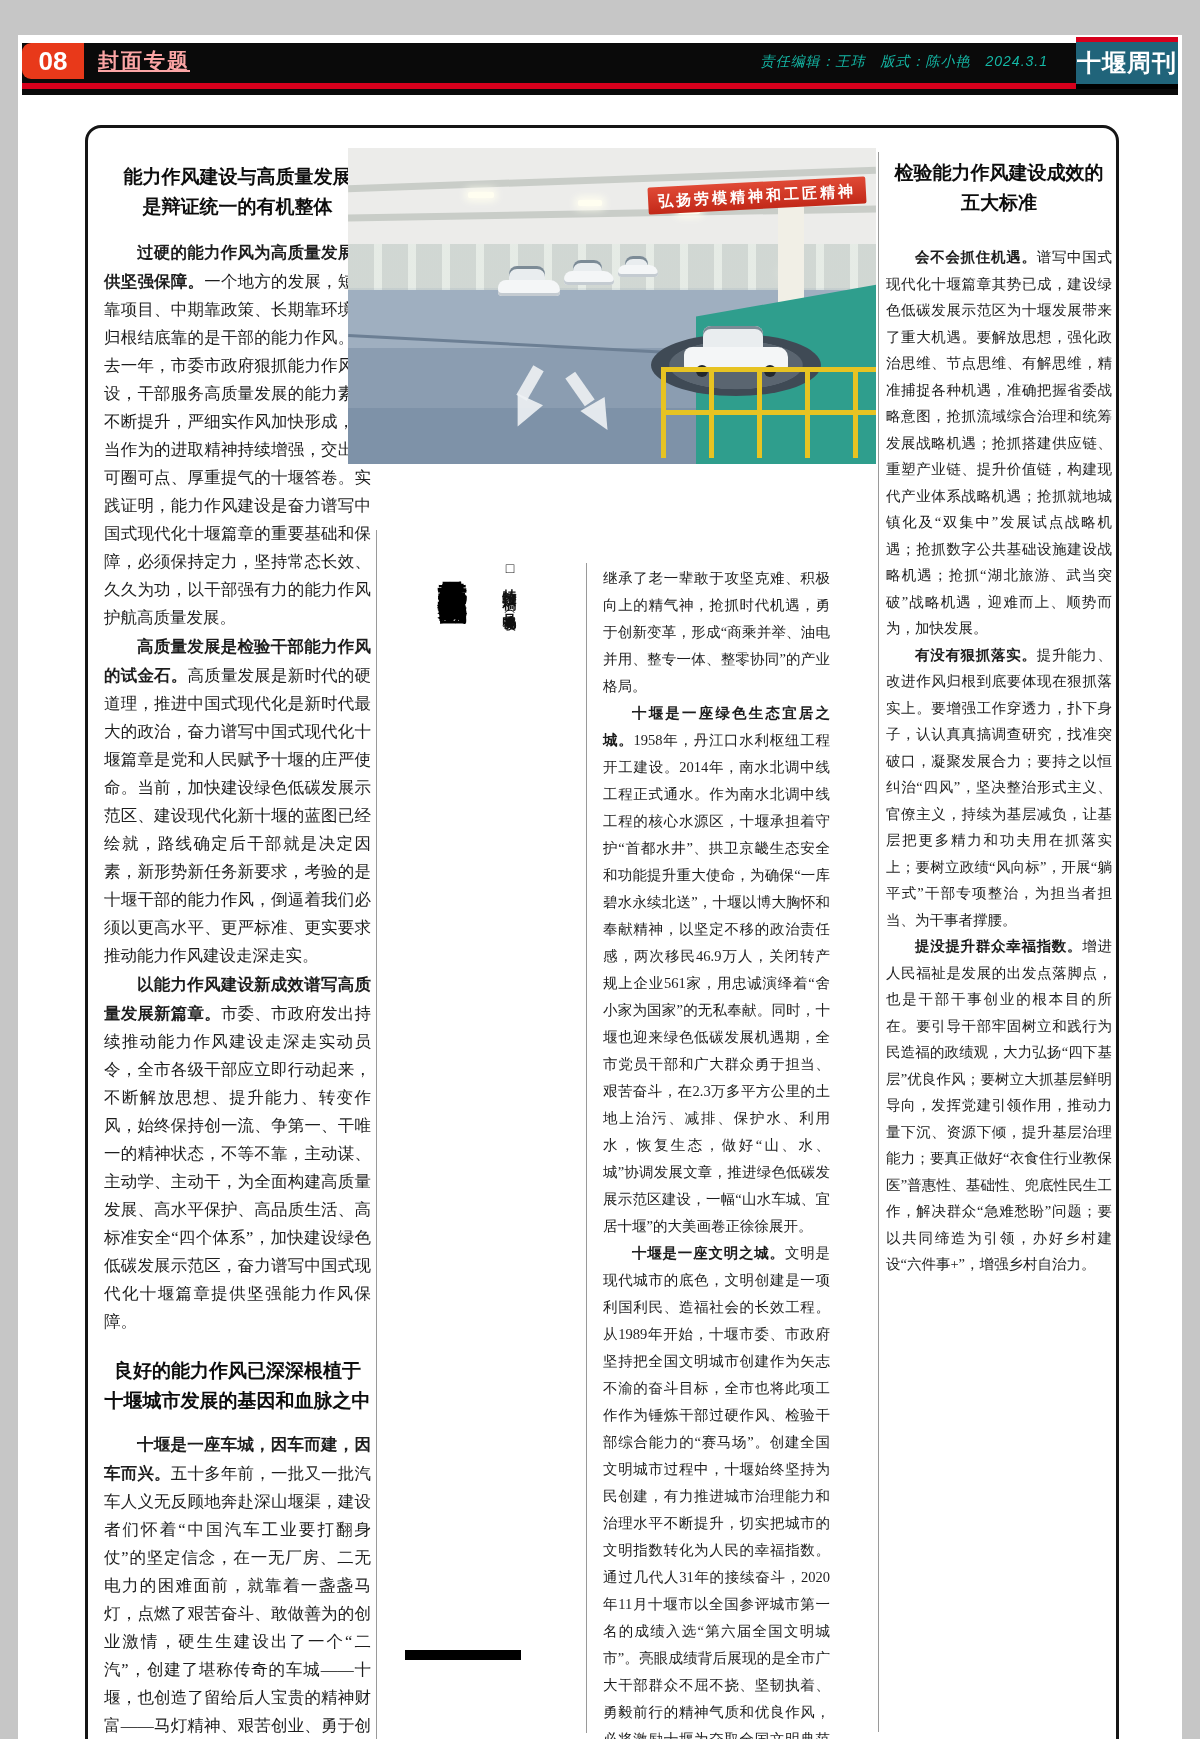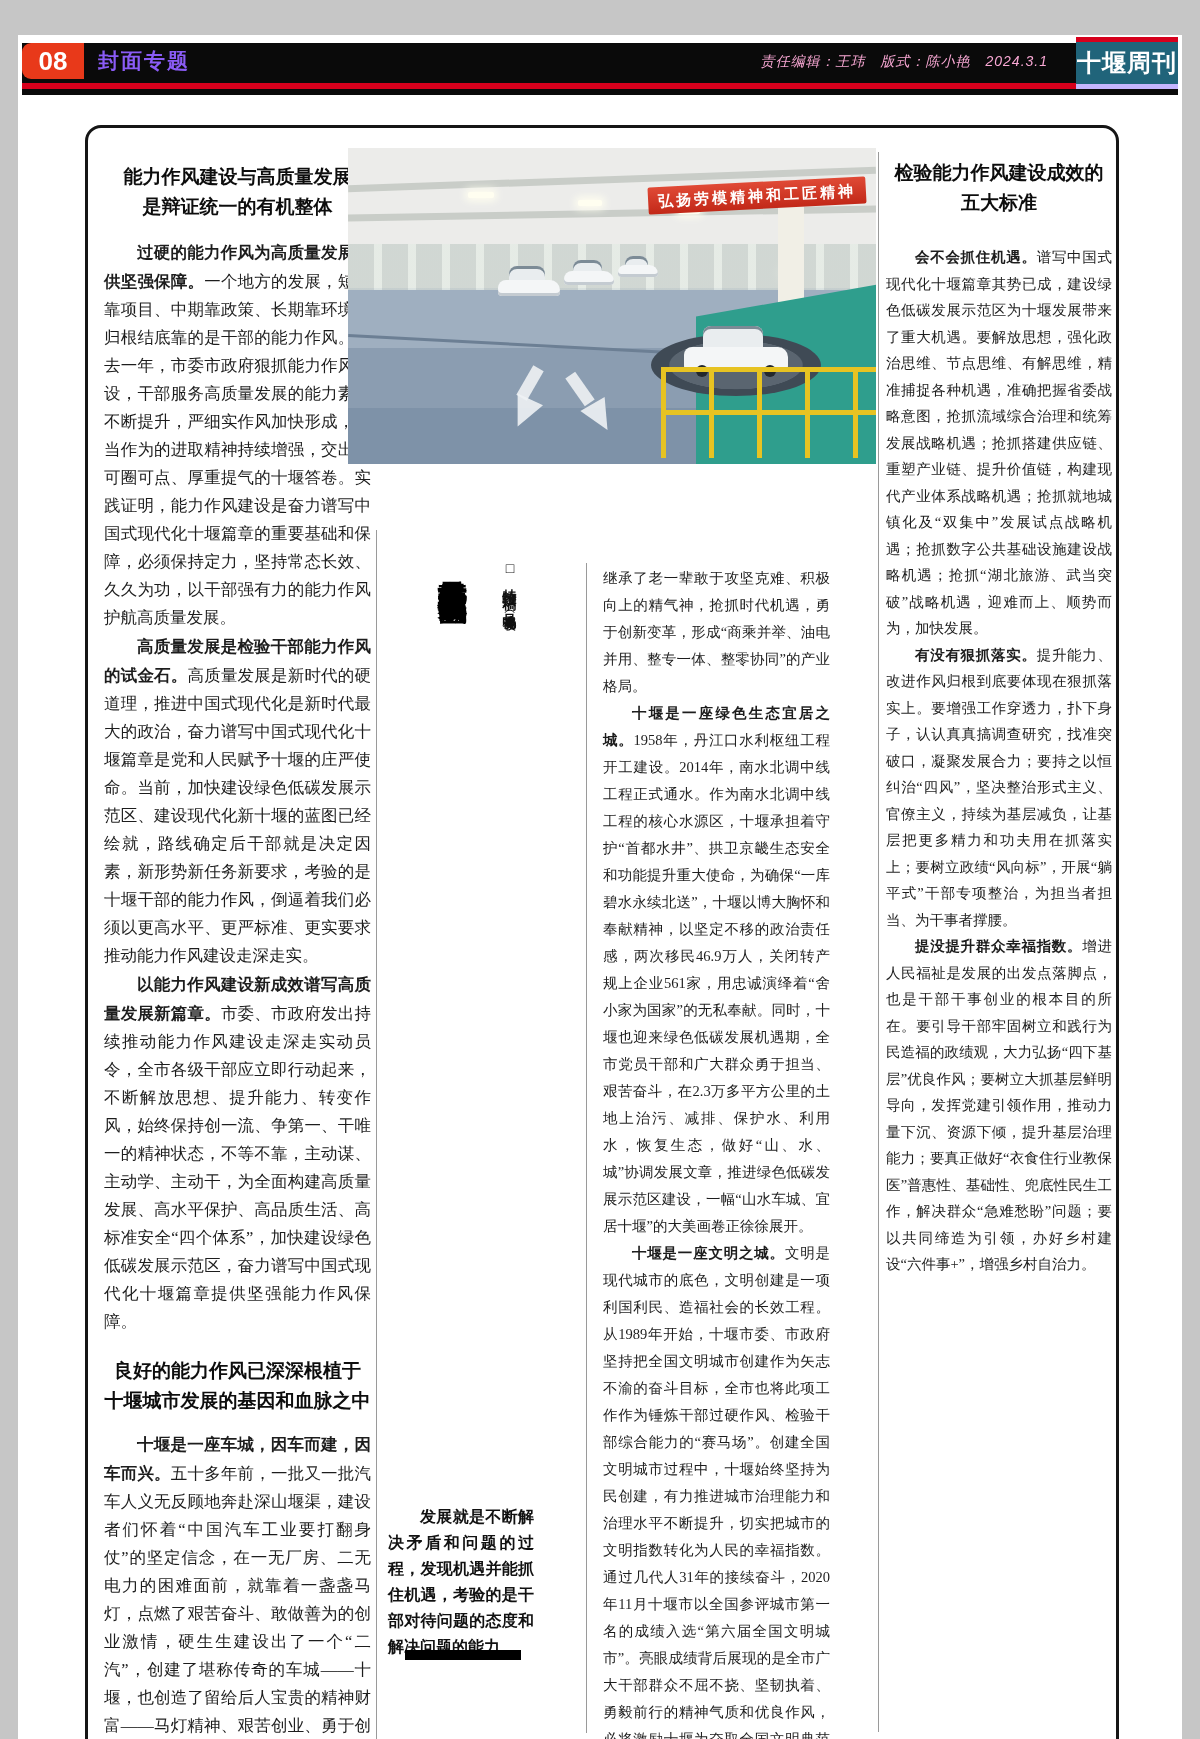--- a/index.html
+++ b/index.html
@@ -4,27 +4,27 @@
 <style>
   html,body{margin:0;padding:0;width:1200px;height:1739px;overflow:hidden;
     background:#c6c6c6;font-family:"Liberation Serif",serif;}
   .page{position:absolute;left:18px;top:35px;width:1164px;height:1704px;background:#ffffff;}
 
   
   .topbar{position:absolute;left:4px;right:4px;top:8px;height:52px;background:#0a0a0a;}
   .pagenum{position:absolute;left:0;top:0;width:62px;height:36px;background:#e8391a;
     border-radius:9px 0 0 9px;color:#fff;font:700 26px/36px "Liberation Sans",sans-serif;
     text-align:center;}
-  .section-name{position:absolute;left:76px;top:0;color:#8b5cf6;
-    font:700 21px/36px "Liberation Sans",sans-serif;letter-spacing:2px;}
-  .editor{position:absolute;right:130px;top:0;color:#f9a8d4;font-style:italic;
+  .section-name{position:absolute;left:76px;top:0;color:#fca5a5;
+    font:700 21px/36px "Liberation Sans",sans-serif;letter-spacing:2px;text-decoration:underline;}
+  .editor{position:absolute;right:130px;top:0;color:#14b8a6;font-style:italic;
     font:italic 14px/36px "Liberation Sans",sans-serif;letter-spacing:1px;}
   .redline{position:absolute;left:4px;right:4px;top:48px;height:6px;background:#d6001c;}
   .masthead{position:absolute;right:4px;top:2px;width:102px;height:42px;background:#20647a;
-    border-top:5px solid #d6001c;border-bottom:5px solid #c4b5fd;z-index:3;
+    border-top:5px solid #d6001c;border-bottom:5px solid #000000;z-index:3;
     display:flex;align-items:center;justify-content:center;color:#fff;
     font:700 24px "Liberation Serif",serif;letter-spacing:1px;}
 
   
   .frame{position:absolute;left:67px;top:90px;width:1028px;height:1640px;background:#fff;
     border:3px solid #151515;border-radius:16px;overflow:hidden;}
   .vdiv{position:absolute;width:1px;background:#9a9a9a;}
   #vdiv1{left:288px;top:402px;height:1210px;}
   #vdiv2{left:498px;top:435px;height:1170px;}
   #vdiv3{left:790px;top:24px;height:1580px;}
@@ -156,21 +156,20 @@
       <div class="ph-arrow-bar" style="left:226px;bottom:58px;transform:rotate(-35deg);"></div>
       <div class="ph-arrow" style="left:238px;bottom:32px;transform:rotate(-30deg);"></div>
       <div class="ph-rail"></div>
     </div>
 
     <div class="v-headline">高质量发展是检验干部能力作风的试金石</div>
     <div class="v-byline">
       <span>□特约撰稿　吴鸣</span><span class="org">（市委党校）</span>
     </div>
 
-    <div class="pull-quote">发展就是不断解决矛盾和问题的过程，发现机遇并能抓住机遇，考验的是干部对待问题的态度和解决问题的能力。</div>
     <div class="quote-bar"></div>
 
     <div class="col" id="col3">
       <p class="no-indent"><span class="lead"></span><span>继承了老一辈敢于攻坚克难、积极向上的精气神，抢抓时代机遇，勇于创新变革，形成“商乘并举、油电并用、整专一体、整零协同”的产业格局。</span></p>
       <p><span class="lead">十堰是一座绿色生态宜居之城。</span><span>1958年，丹江口水利枢纽工程开工建设。2014年，南水北调中线工程正式通水。作为南水北调中线工程的核心水源区，十堰承担着守护“首都水井”、拱卫京畿生态安全和功能提升重大使命，为确保“一库碧水永续北送”，十堰以博大胸怀和奉献精神，以坚定不移的政治责任感，两次移民46.9万人，关闭转产规上企业561家，用忠诚演绎着“舍小家为国家”的无私奉献。同时，十堰也迎来绿色低碳发展机遇期，全市党员干部和广大群众勇于担当、艰苦奋斗，在2.3万多平方公里的土地上治污、减排、保护水、利用水，恢复生态，做好“山、水、城”协调发展文章，推进绿色低碳发展示范区建设，一幅“山水车城、宜居十堰”的大美画卷正徐徐展开。</span></p>
       <p><span class="lead">十堰是一座文明之城。</span><span>文明是现代城市的底色，文明创建是一项利国利民、造福社会的长效工程。从1989年开始，十堰市委、市政府坚持把全国文明城市创建作为矢志不渝的奋斗目标，全市也将此项工作作为锤炼干部过硬作风、检验干部综合能力的“赛马场”。创建全国文明城市过程中，十堰始终坚持为民创建，有力推进城市治理能力和治理水平不断提升，切实把城市的文明指数转化为人民的幸福指数。通过几代人31年的接续奋斗，2020年11月十堰市以全国参评城市第一名的成绩入选“第六届全国文明城市”。亮眼成绩背后展现的是全市广大干部群众不屈不挠、坚韧执着、勇毅前行的精神气质和优良作风，必将激励十堰为夺取全国文明典范城市继续前行。</span></p>
     </div>
 
     <div class="col" id="col4">
       <div class="col-heading h3">检验能力作风建设成效的五大标准</div>

